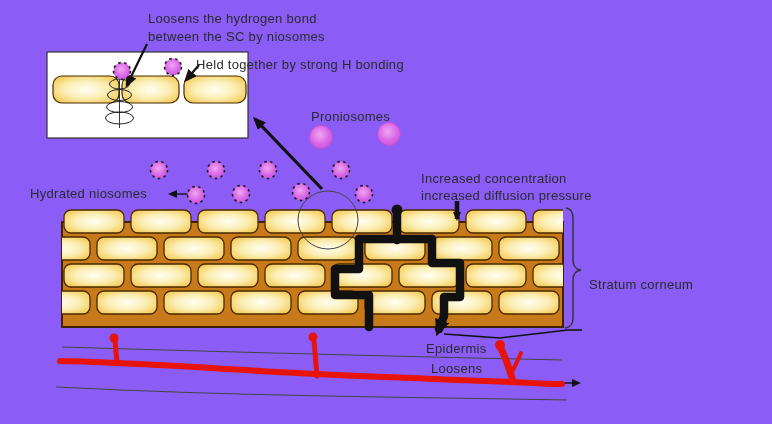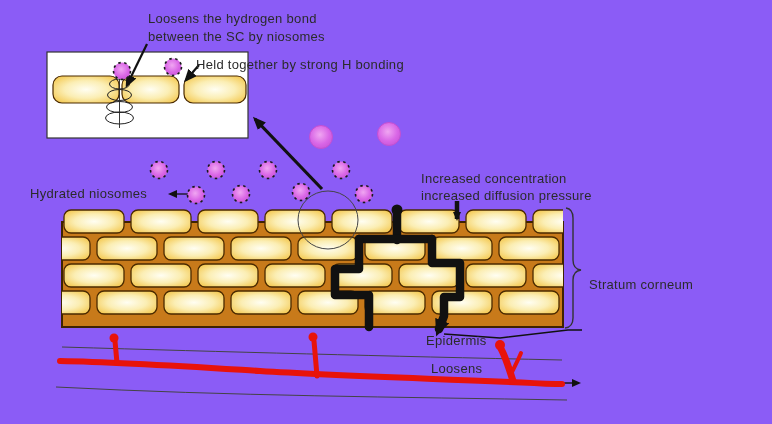--- a/index.html
+++ b/index.html
@@ -152,19 +152,20 @@
         <circle cx="122" cy="71" r="8.5" fill="url(#purpGrad)" stroke="#1a1a1a" stroke-width="1.6" stroke-dasharray="2.5 3.5"></circle>
         <circle cx="173" cy="67" r="8.5" fill="url(#purpGrad)" stroke="#1a1a1a" stroke-width="1.6" stroke-dasharray="2.5 3.5"></circle>
         <circle cx="321" cy="137" r="11.5" fill="url(#purpGrad)" stroke="var(--niosome-purple-dark,#c24fd2)" stroke-width="1"></circle>
         <circle cx="389" cy="134" r="11.5" fill="url(#purpGrad)" stroke="var(--niosome-purple-dark,#c24fd2)" stroke-width="1"></circle>
       </g>
   </svg>
 
   <div class="label lh18" style="left:148px;top:10px;">Loosens the hydrogen bond
 between the SC by niosomes</div>
   <div class="label" style="left:196px;top:56px;">Held together by strong H bonding</div>
+  <div class="label" style="left:311px;top:108px;">Proniosomes</div>
   <div class="label" style="left:30px;top:185px;">Hydrated niosomes</div>
   <div class="label" style="left:421px;top:170px;">Increased concentration
 increased diffusion pressure</div>
   <div class="label" style="left:589px;top:276px;">Stratum corneum</div>
-  <div class="label" style="left:426px;top:332px;">Epidermis</div>
+  <div class="label" style="left:426px;top:340px;">Epidermis</div>
   <div class="label" style="left:431px;top:360px;">Loosens</div>
 </div>
 
 </body></html>

